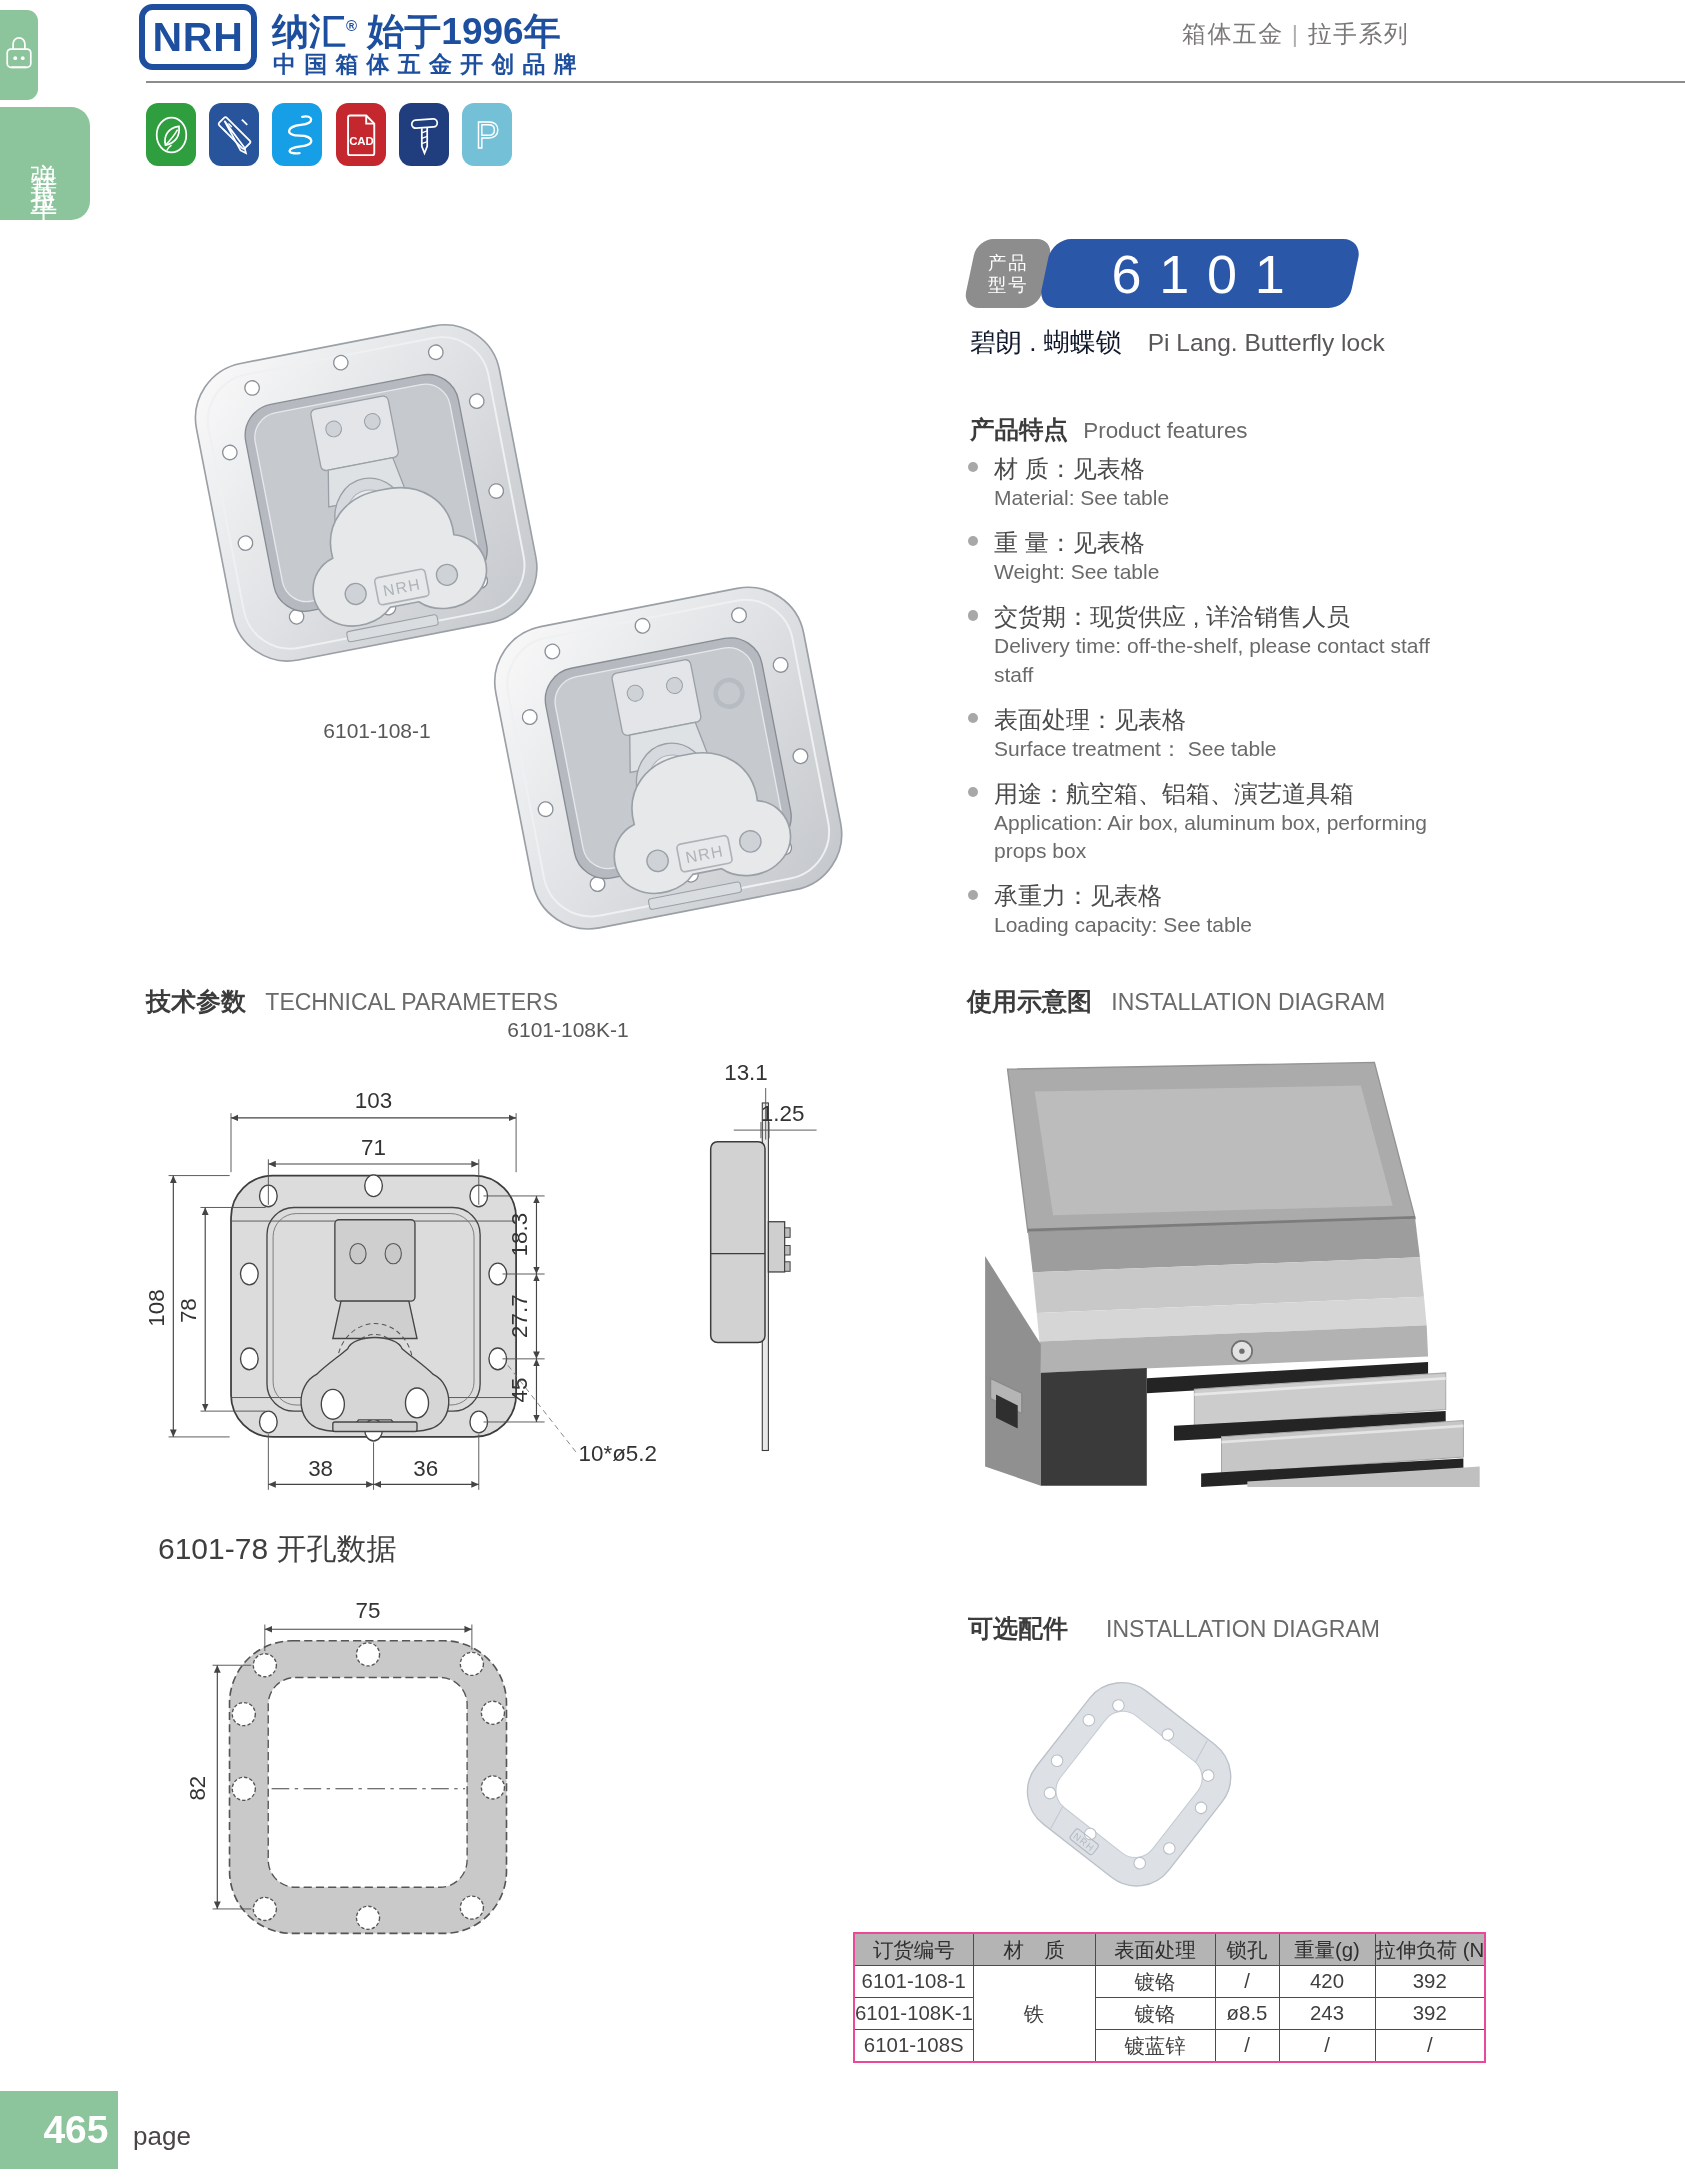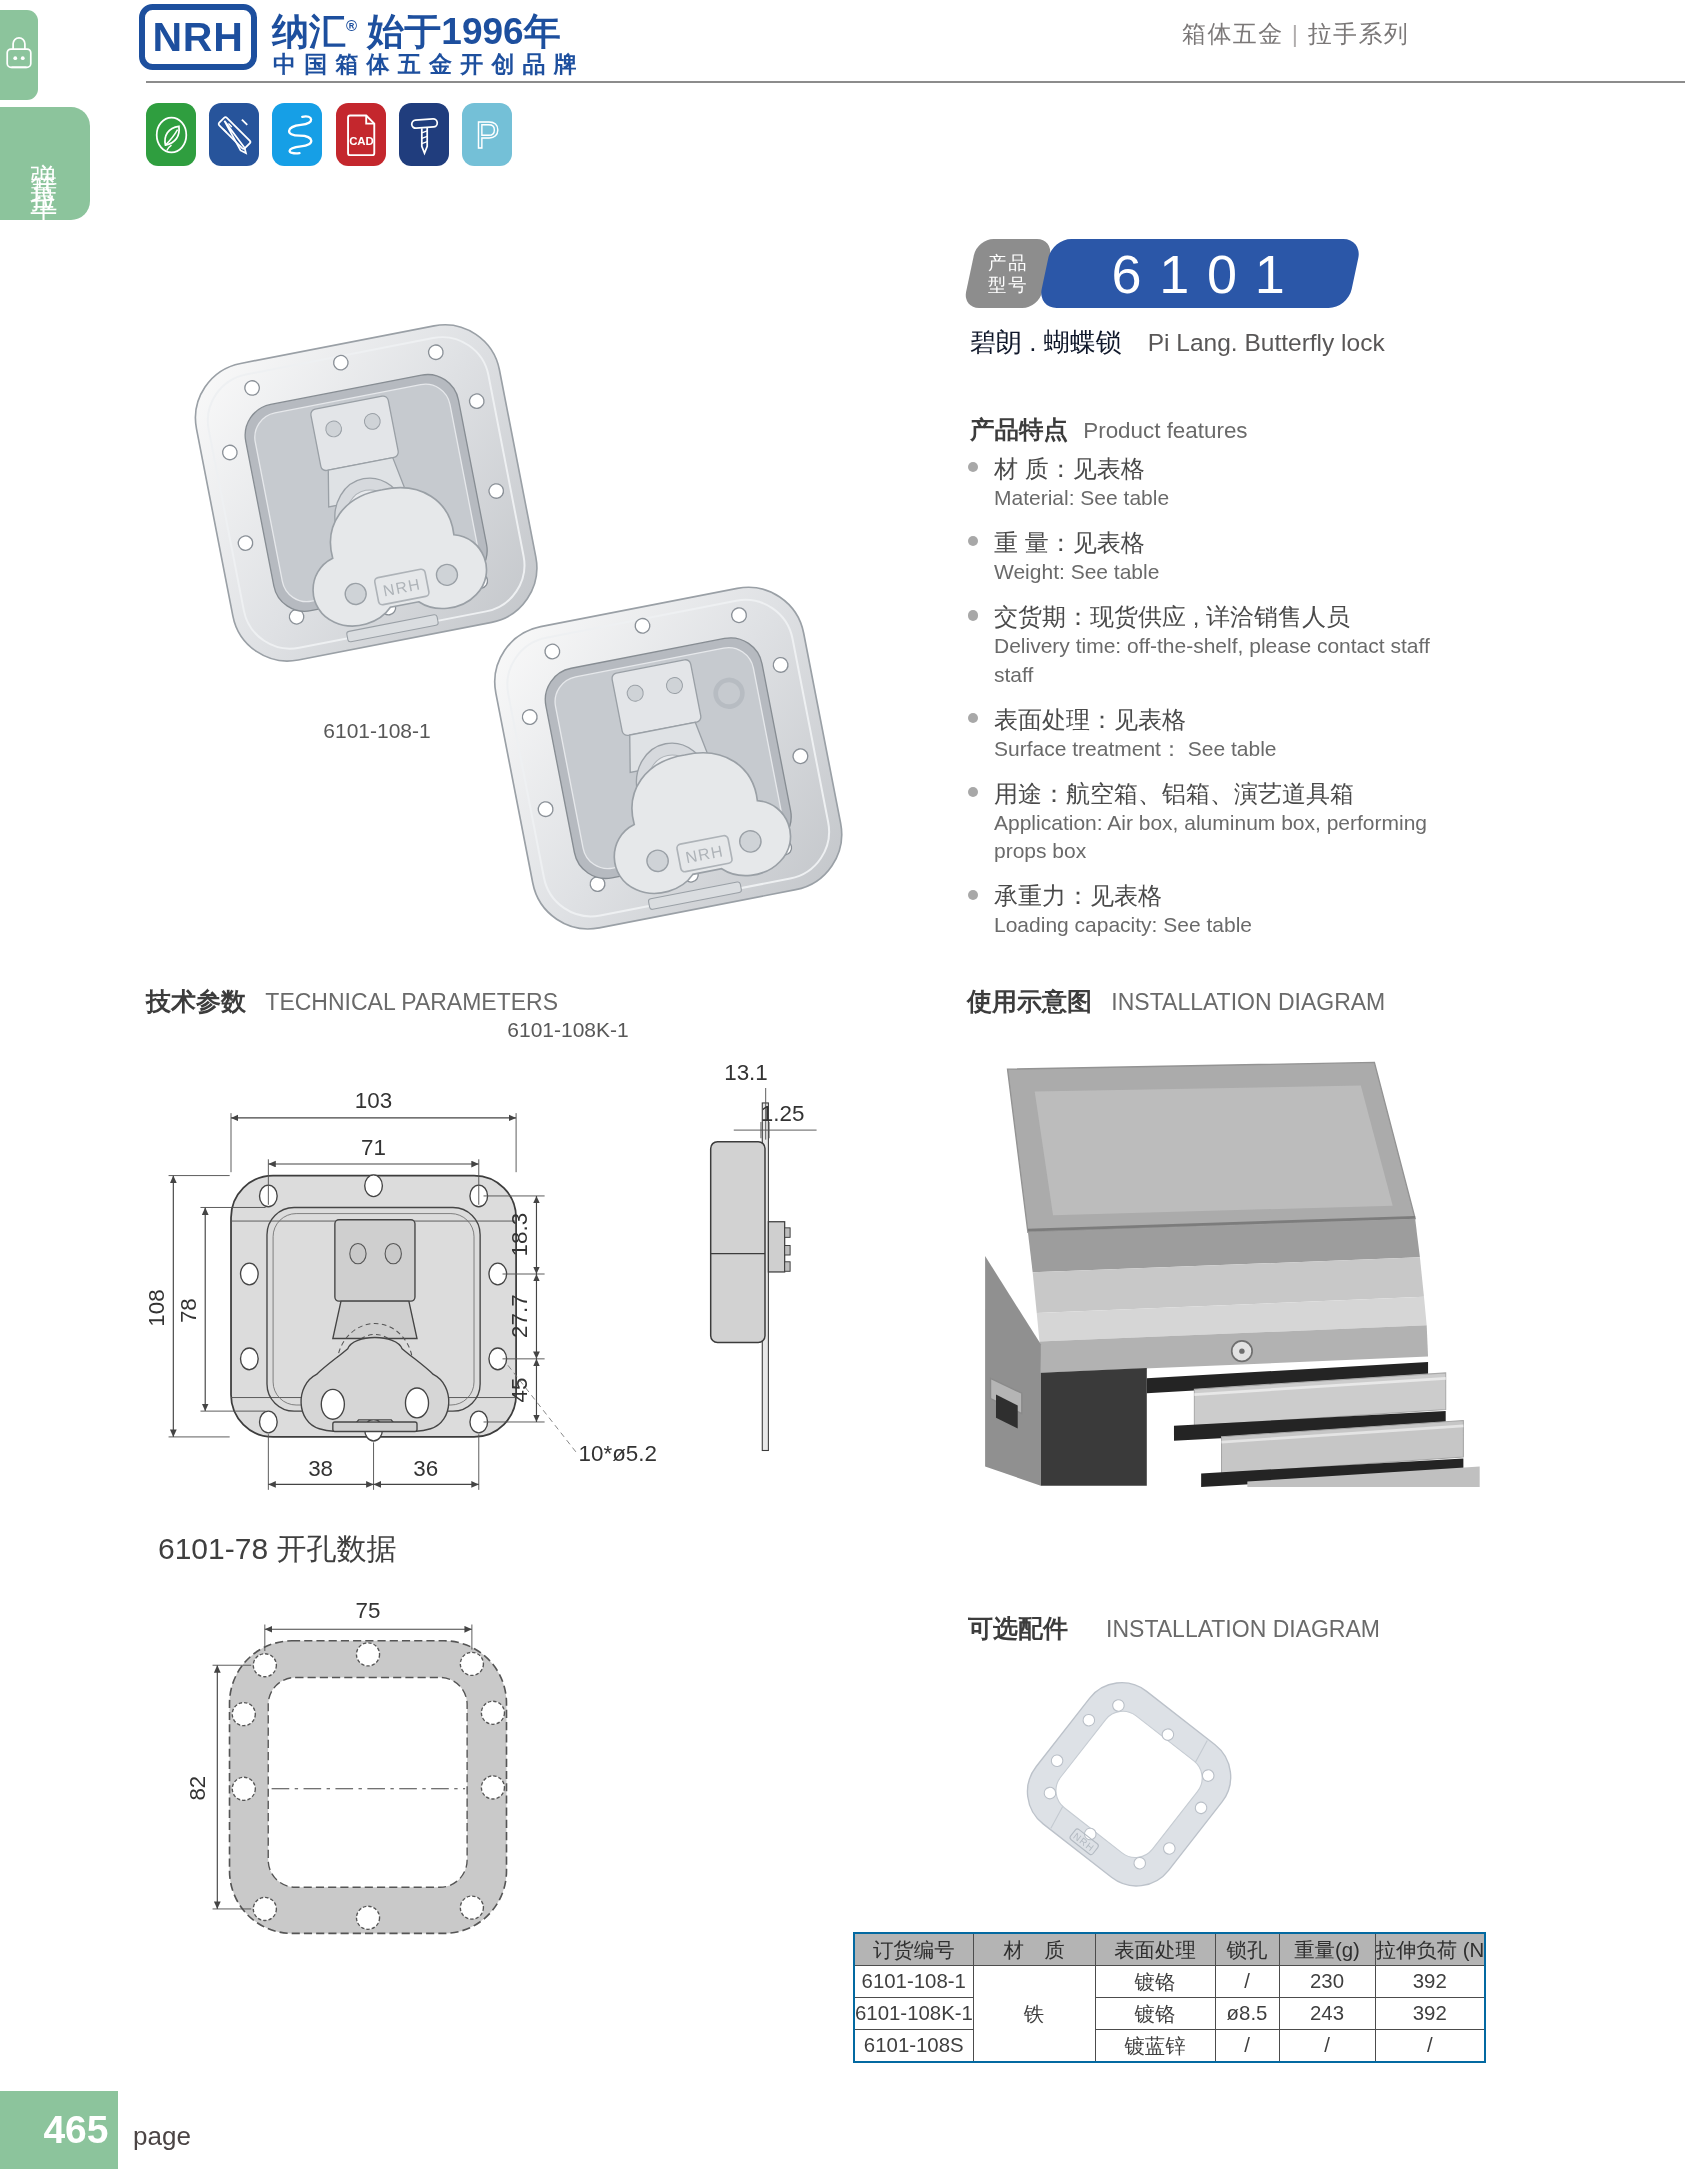--- a/index.html
+++ b/index.html
@@ -81,21 +81,21 @@
   .cl{fill:none;stroke:#444;stroke-width:1.5;stroke-dasharray:26 8 5 8;}
   .cutl{fill:#c9c9c9;stroke:#555;stroke-width:2.4;stroke-dasharray:12 6;}
   .cutl2{fill:#ffffff;stroke:#555;stroke-width:2;stroke-dasharray:12 6;}
   .cuth{fill:#fff;stroke:#555;stroke-width:2;stroke-dasharray:5 3;}
 
   
   .spec-wrap{left:853px;top:1932px;}
   table.spec{border-collapse:collapse;table-layout:fixed;width:631px;}
   table.spec th,table.spec td{border:1.4px solid #4c4c4c;text-align:center;vertical-align:middle;
       font-size:20.4px;height:31px;padding:0;overflow:hidden;white-space:nowrap;}
-  table.spec{border:2px solid #0369a1;}
+  table.spec{border:2px solid #ec4899;}
   table.spec th{background:#b4b4b4;color:#2f2f2f;font-weight:normal;}
   table.spec td{background:#fff;color:#3f3f3f;}
 
   
   .page-box{left:0;top:2091px;width:118px;height:78px;background:#8cc49c;display:flex;
             align-items:center;justify-content:flex-end;}
   .page-box span{color:#fff;font-size:39px;font-weight:bold;padding-right:9.5px;}
   .page-lbl{left:133px;top:2121px;font-size:26px;color:#4b4444;}
 </style>
 </head>
@@ -496,21 +496,21 @@
           <th>重量(g)</th>
           <th>拉伸负荷 (N)</th>
         </tr>
       </thead>
       <tbody>
         <tr>
           <td>6101-108-1</td>
           <td rowspan="3">铁</td>
           <td>镀铬</td>
           <td>/</td>
-          <td>230</td>
+          <td>420</td>
           <td>392</td>
         </tr>
         <tr>
           <td>6101-108K-1</td>
           <td>镀铬</td>
           <td>ø8.5</td>
           <td>243</td>
           <td>392</td>
         </tr>
         <tr>

